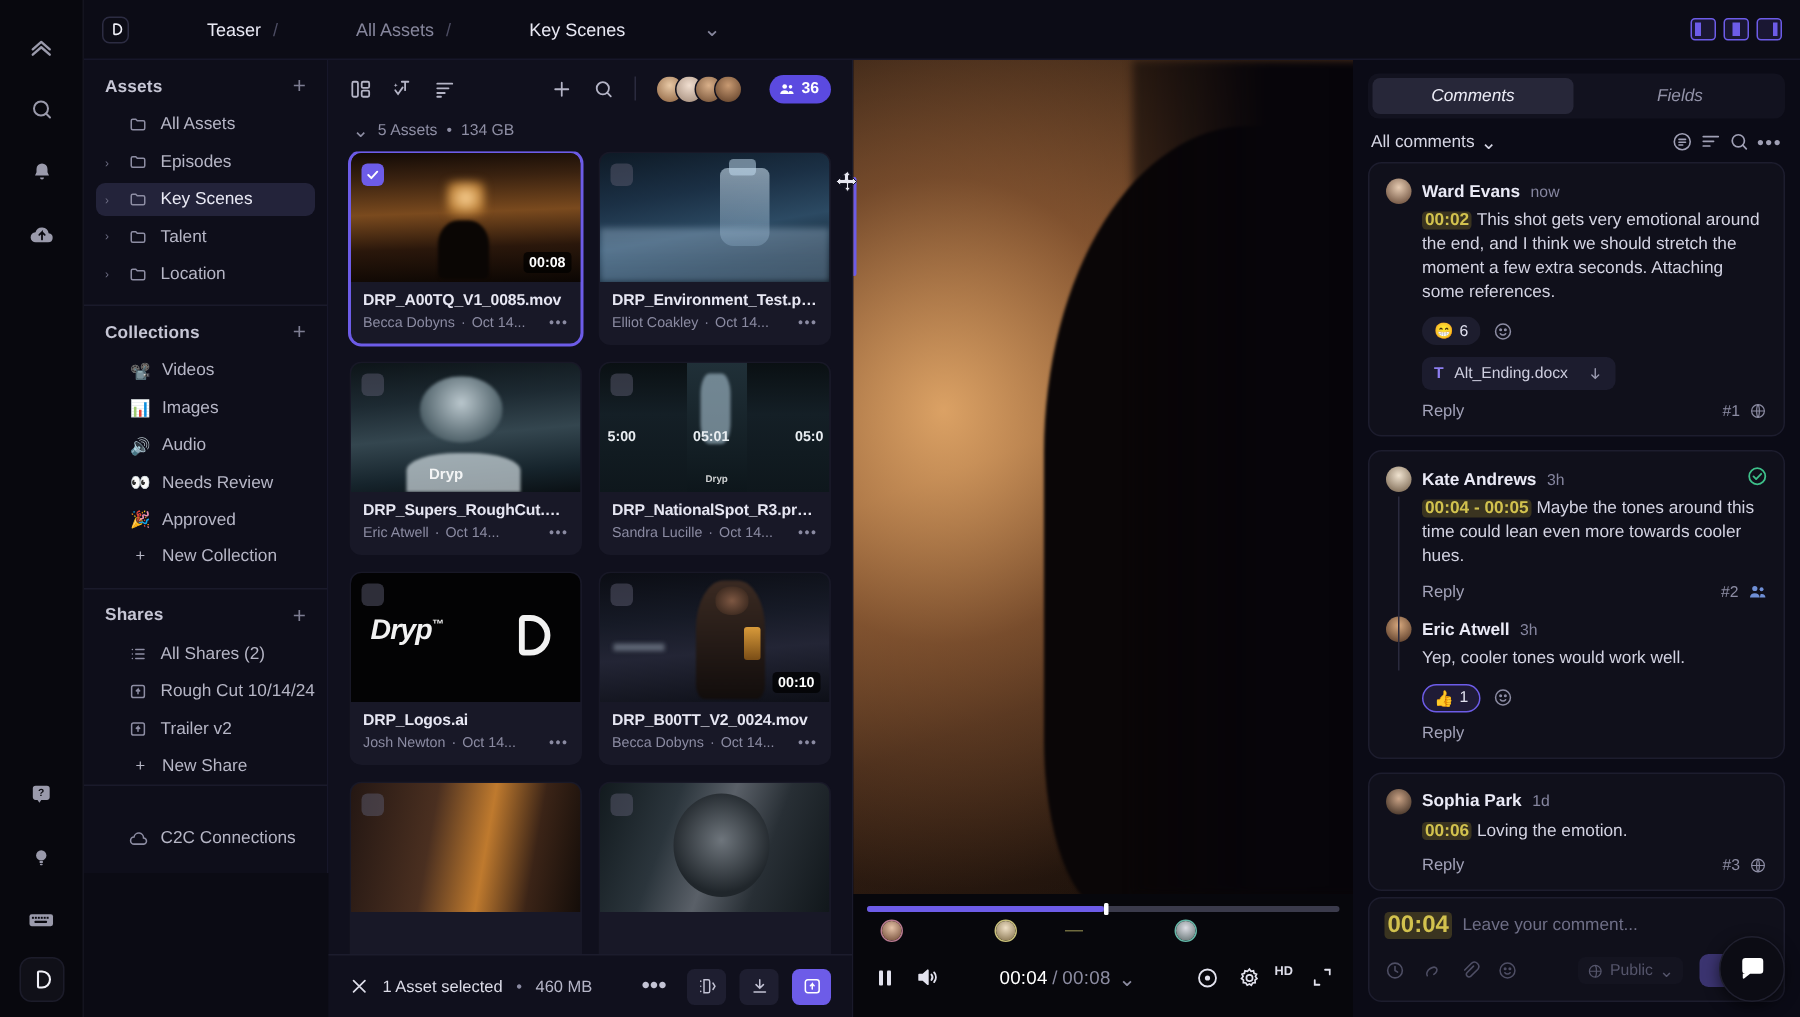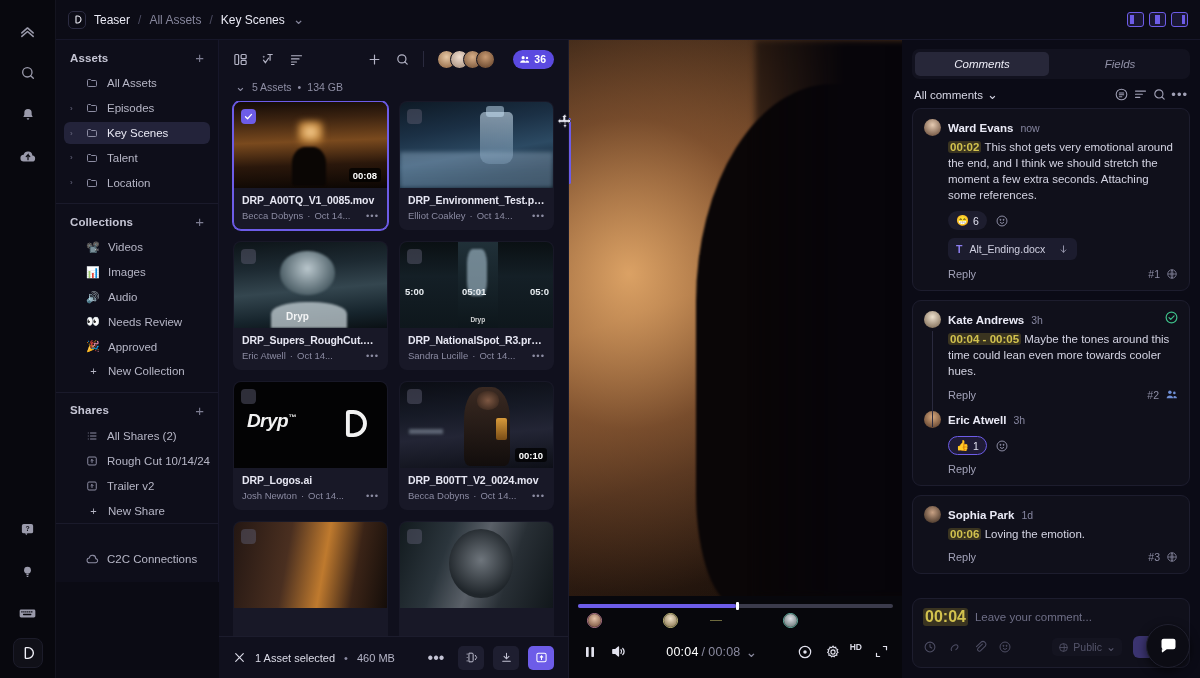--- a/index.html
+++ b/index.html
@@ -259,21 +259,21 @@
   
   .topbar {
     position: absolute; left: 56px; right: 0; top: 0; height: 40px;
     background: #0c0c16; border-bottom: 1px solid #17172a;
     display: flex; align-items: center; padding: 0 12px; gap: 8px; z-index: 20;
   }
   .brand-sq {
     width: 18px; height: 18px; border-radius: 5px; background: #0c0c16;
     border: 1px solid #2c2c42; display: flex; align-items: center; justify-content: center;
   }
-  .crumb { font-size: 12px; color: #e9e9f4; cursor: pointer; }
+  .crumb { font-size: 12px; color: #e9e9f4; cursor: pointer; margin-left: 44px; }
   .crumb.dim { color: #86869c; }
   .crumb-sep { color: #4d4d63; font-size: 12px; }
   .topbar .gap { flex: 1 1 auto; }
   .layout-btns { display: flex; gap: 5px; }
   .lb {
     width: 17px; height: 15px; border-radius: 3px; border: 1.2px solid #6d5ce8;
     background: #1a1733; cursor: pointer; position: relative;
   }
   .lb i { position: absolute; background: #6d5ce8; }
   .lb.l i { left: 2px; top: 2px; bottom: 2px; width: 3.5px; }
@@ -892,20 +892,23 @@
                 <circle cx="17.3" cy="9" r="2.4"></circle>
                 <path d="M15.2 19H22c0-2.6-1.7-4.3-4.2-4.3-.7 0-1.3.1-1.8.3z"></path>
               </svg>
           </span>
         </div>
 
         <div class="cm-hdr" style="margin-top:10px">
           <span class="av-sm" style="background:radial-gradient(circle at 50% 35%,#d8a97e,#4d3121)"></span>
           <span class="cm-name">Eric Atwell</span>
           <span class="cm-ago">3h</span>
+        </div>
+        <div class="cm-body">
+          <span>Yep, cooler tones would work well.</span>
         </div>
         <div class="rx-row">
           <span class="rx on">
             <span>👍</span>
             <span>1</span>
           </span>
           <span class="rx-add">
             <svg width="14" height="14" viewBox="0 0 24 24" fill="none" stroke="currentColor" stroke-width="1.7">
                 <circle cx="12" cy="12" r="8.5"></circle>
                 <path d="M9 14.5c.8 1 1.8 1.5 3 1.5s2.2-.5 3-1.5" stroke-linecap="round"></path>

